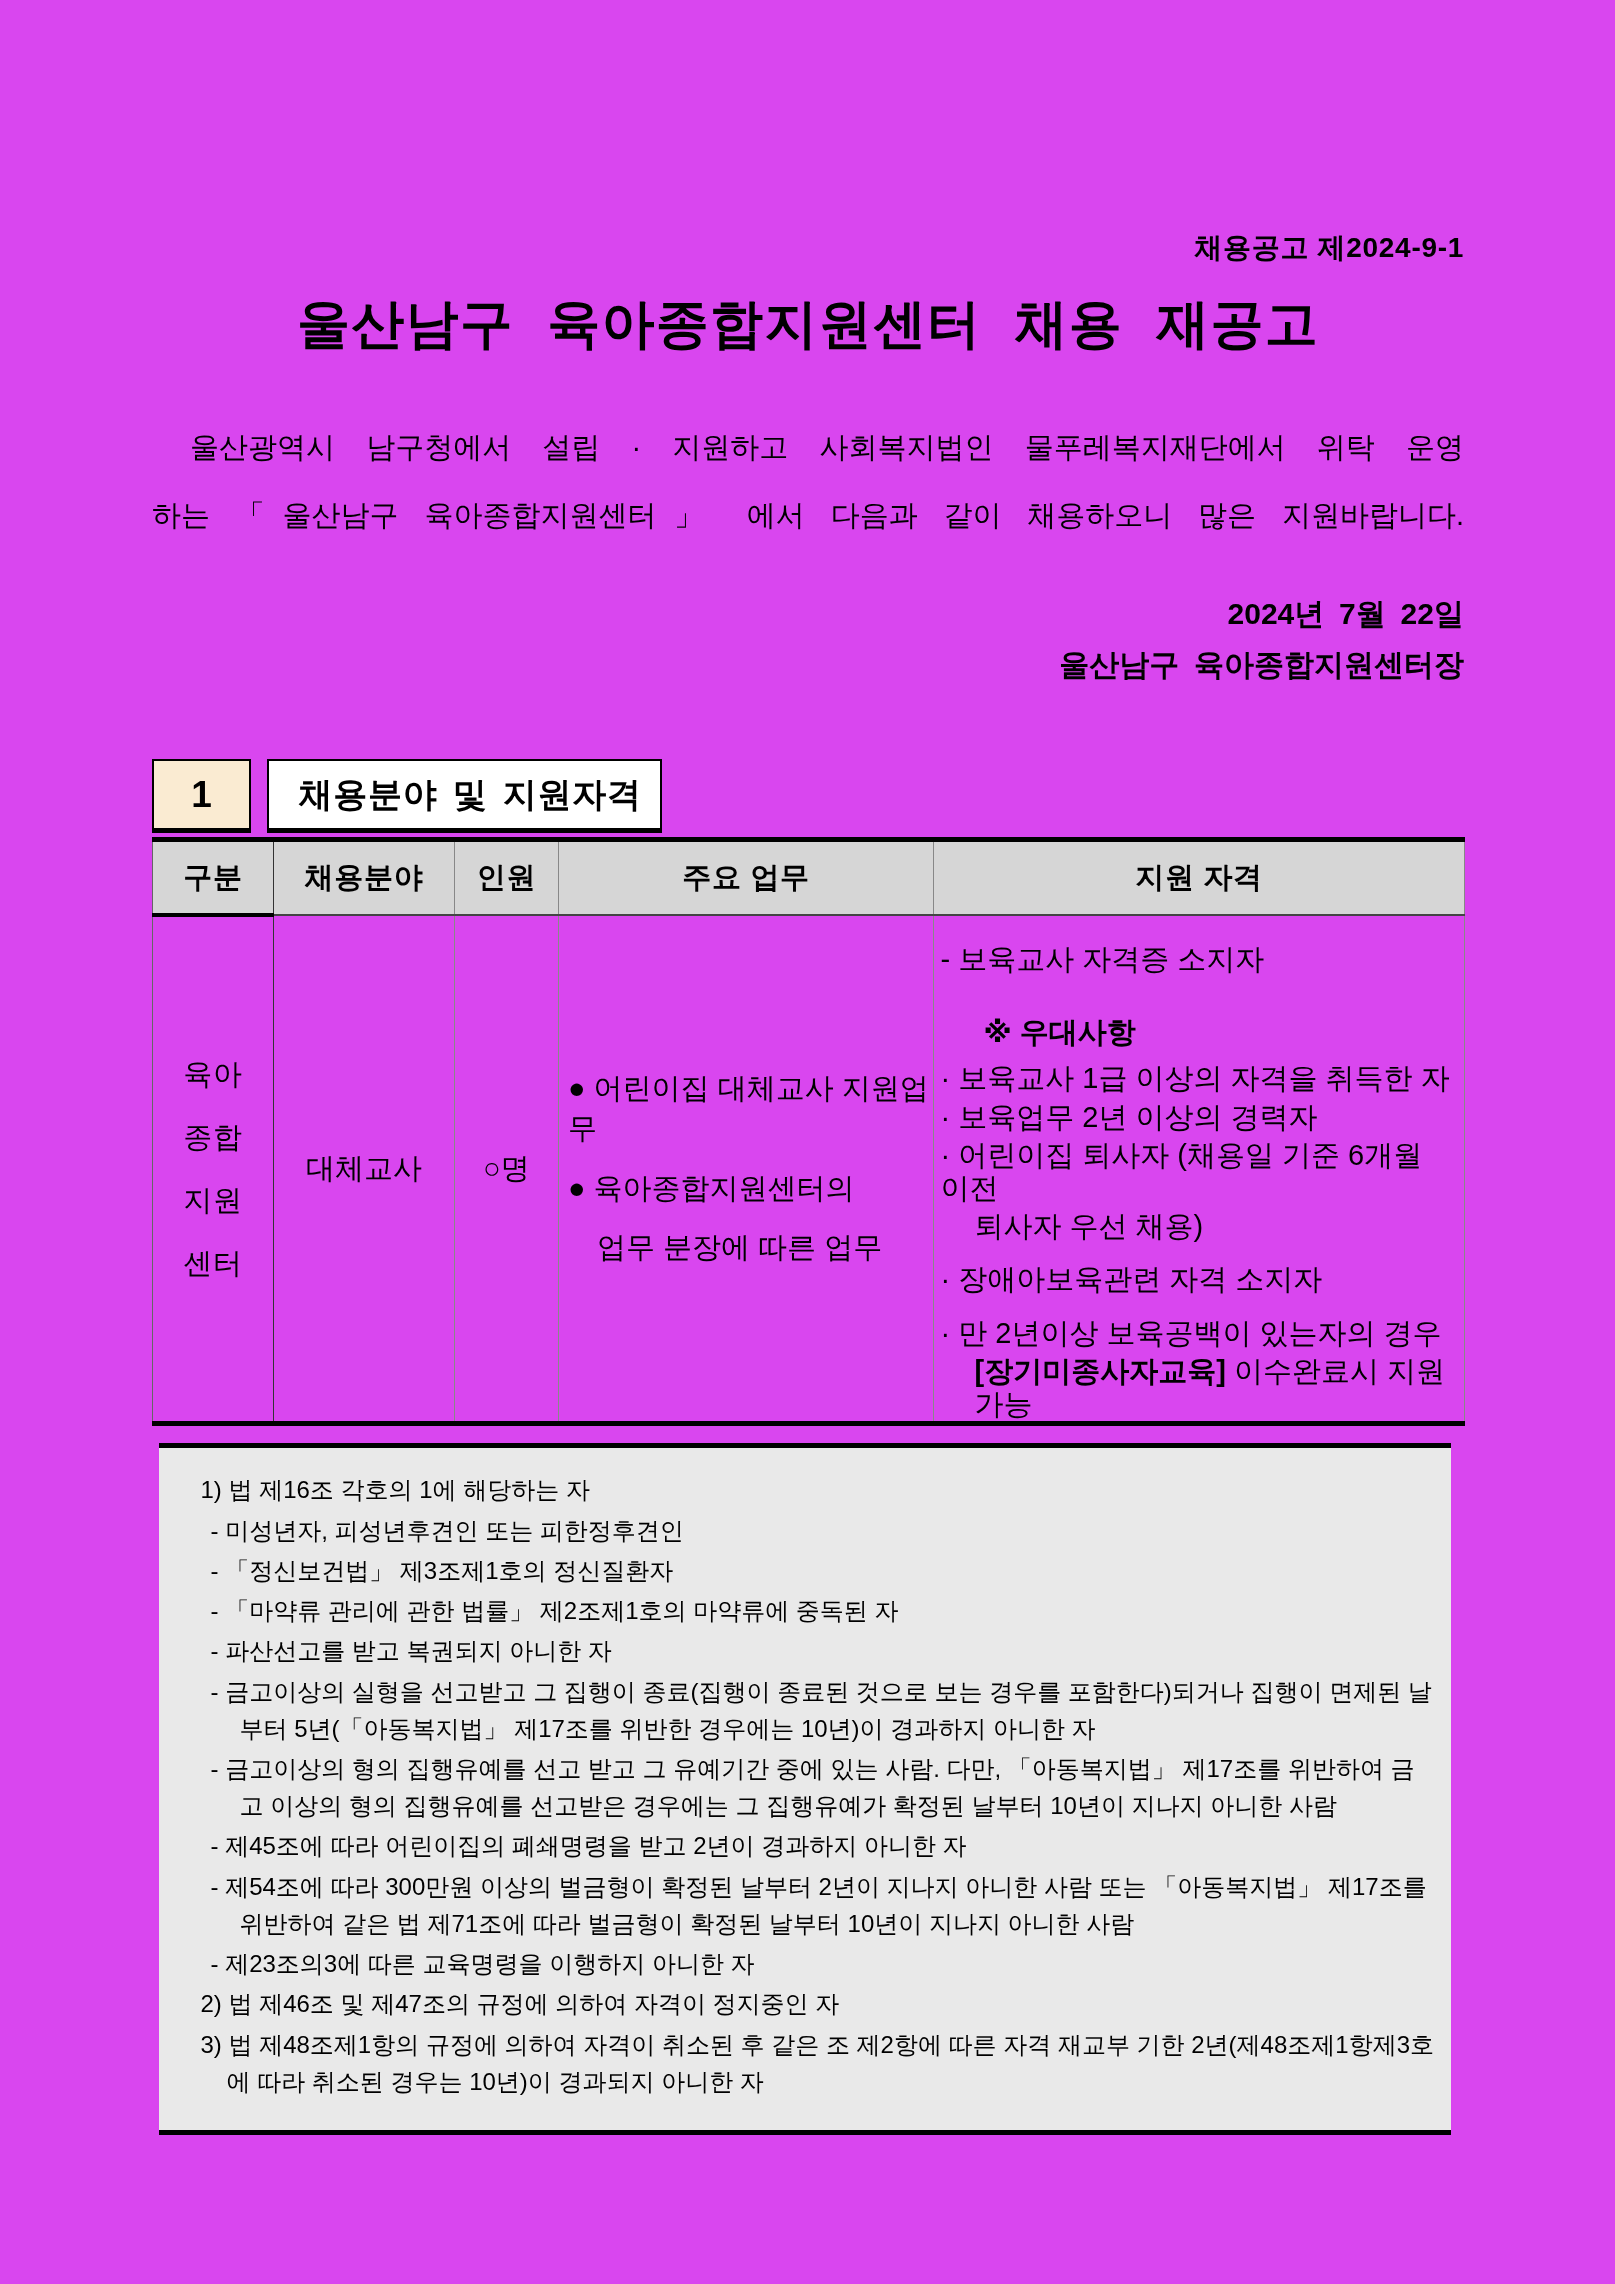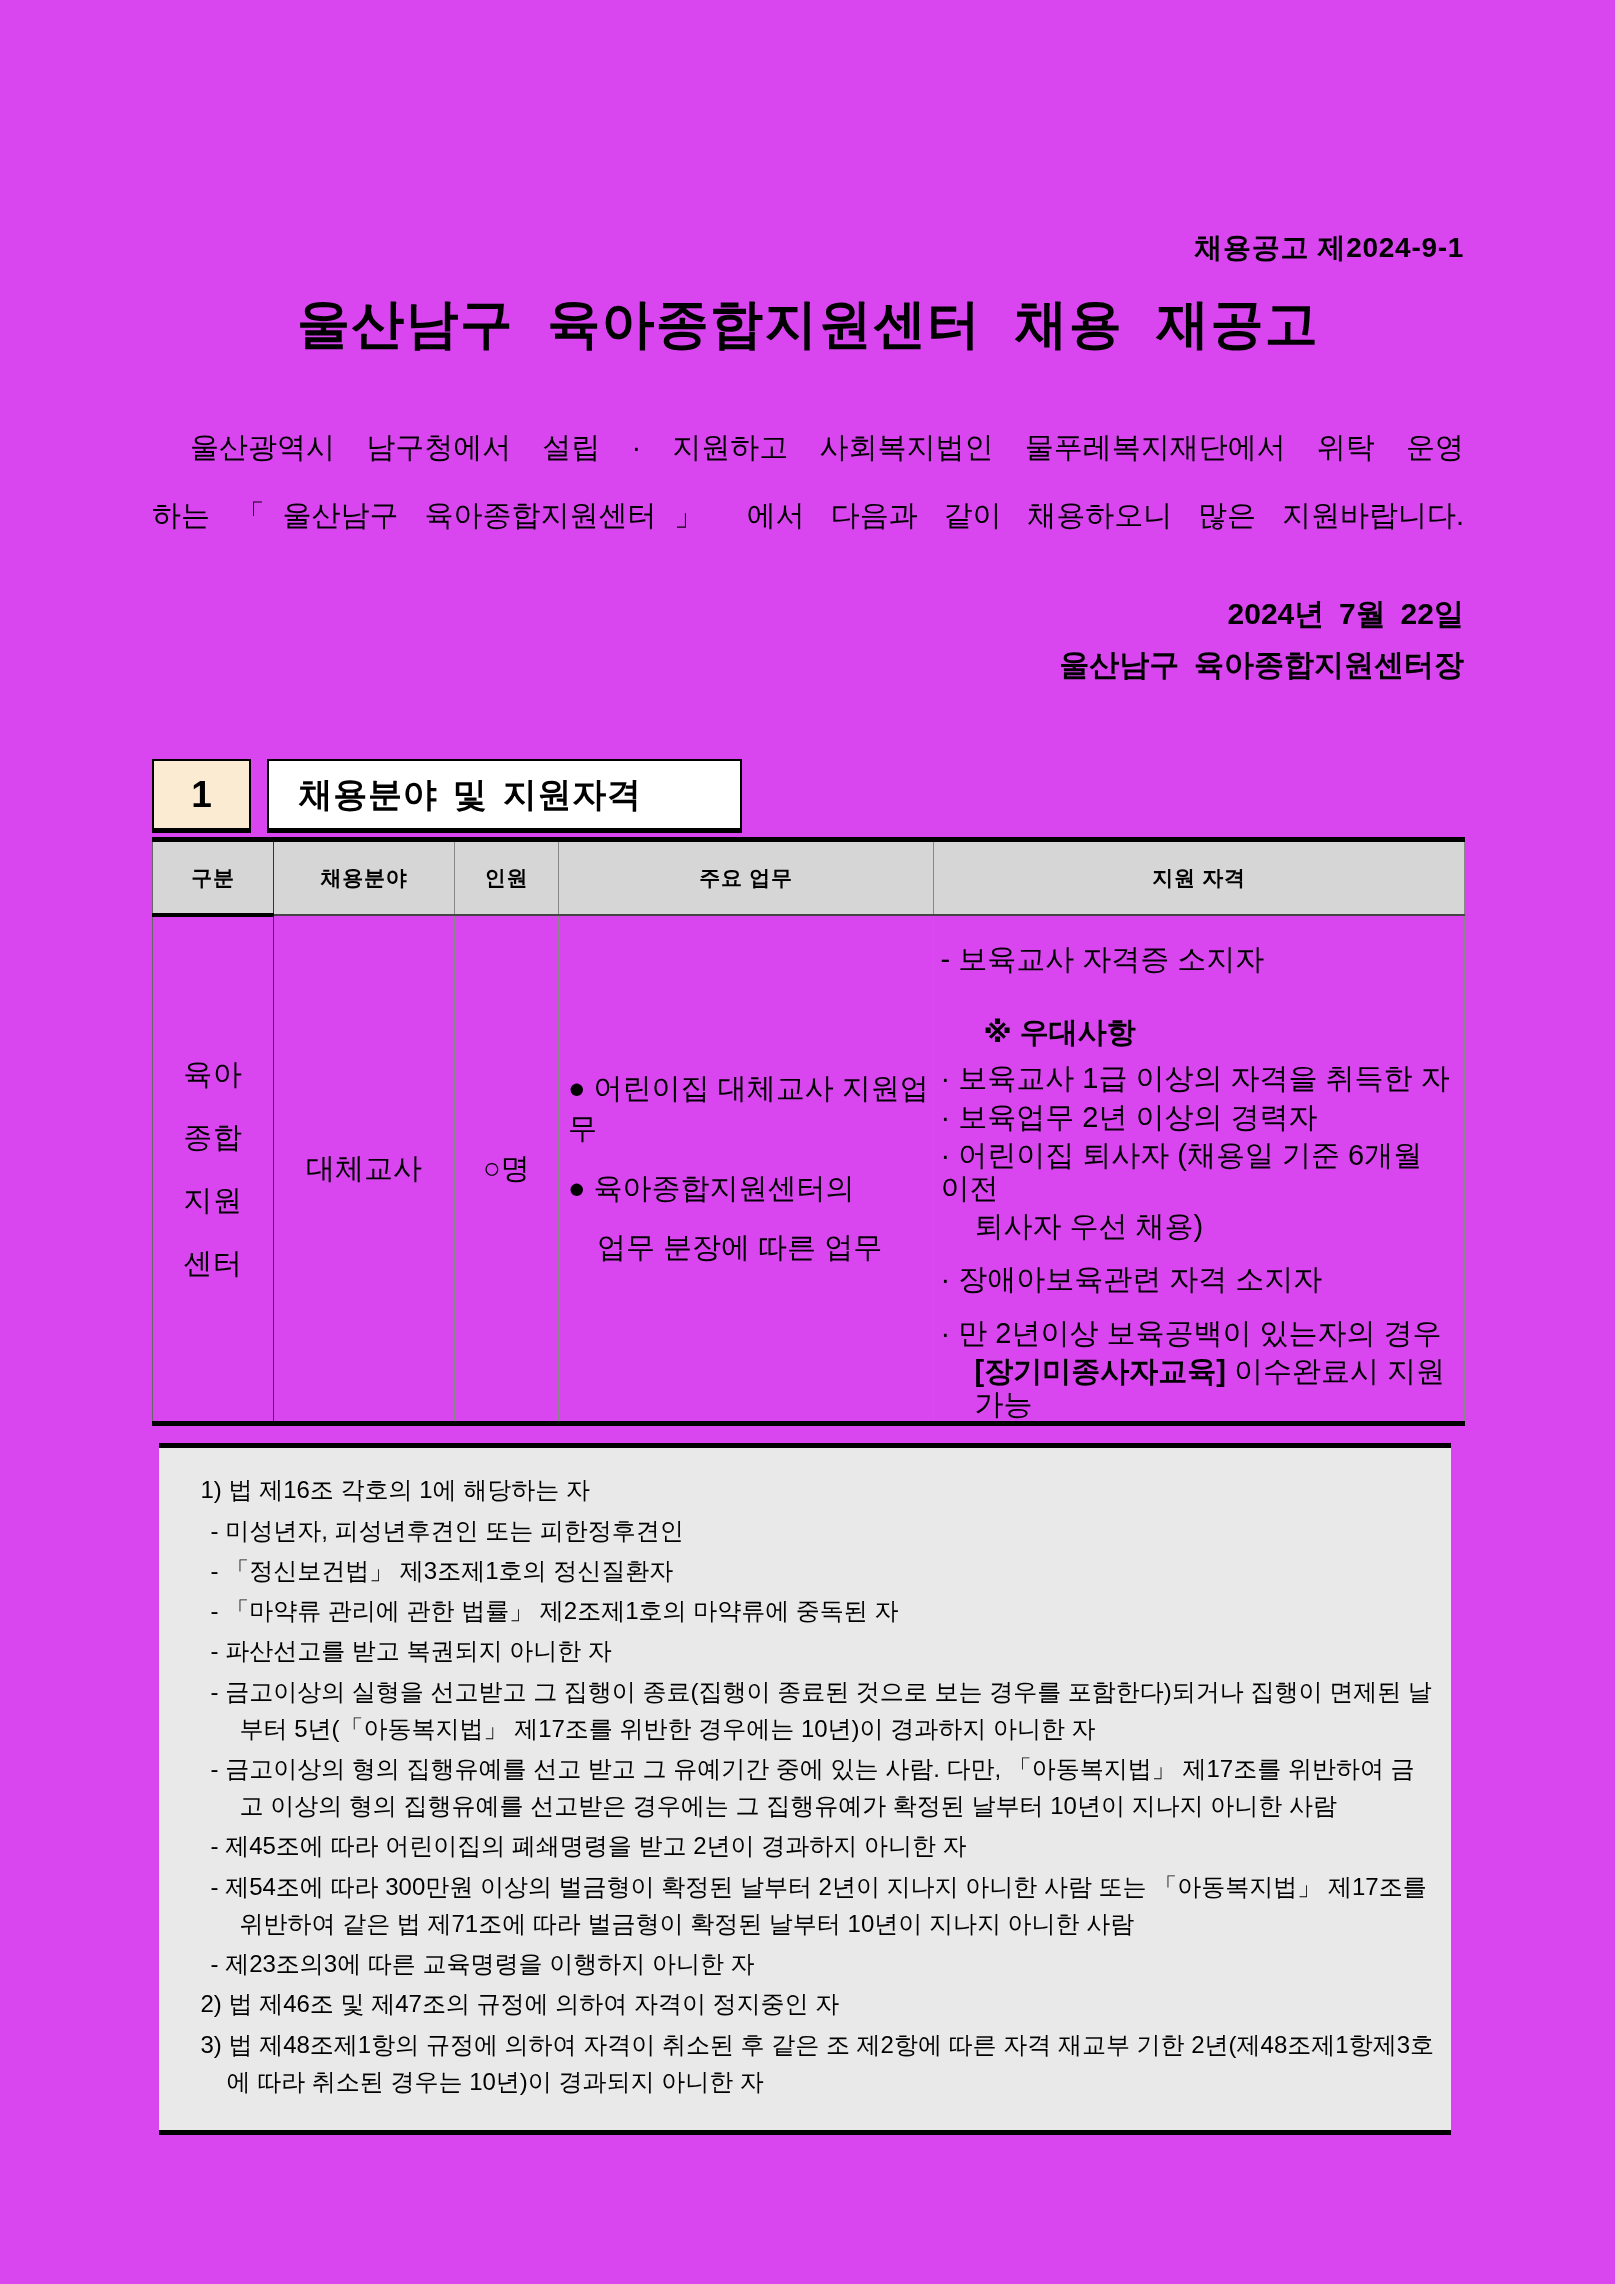--- a/index.html
+++ b/index.html
@@ -26,36 +26,36 @@
   .date-block{margin-top:39px;text-align:right;font-weight:bold;font-size:30px;line-height:51px;word-spacing:6.5px;}
   
   .section-head{margin-top:69px;display:flex;align-items:stretch;gap:15.6px;height:74px;}
   .section-badge{
     width:99px;background:var(--badge-bg);
     border:2.6px solid #000;border-bottom-width:5.9px;
     display:flex;align-items:center;justify-content:center;
     font-size:37px;font-weight:bold;
   }
   .section-title-box{
-    width:475px;background:#fff;
+    width:395px;background:#fff;
     border:2.6px solid #000;border-bottom-width:5.9px;
     display:flex;align-items:center;
     padding-left:30px;font-size:34px;font-weight:bold;letter-spacing:0.7px;word-spacing:5.2px;
   }
   
   table.recruit{
     margin-top:3.9px;width:1312px;border-collapse:collapse;table-layout:fixed;
     border-top:5.9px solid #000;border-bottom:5.9px solid #000;
     border-left:1.3px solid #666;border-right:1.3px solid #888;
   }
   table.recruit th,table.recruit td{border-left:1.3px solid #888;}
   table.recruit th:first-child,table.recruit td:first-child{border-left:none;}
   table.recruit td.cat,table.recruit th.h-cat{border-right:0.7px solid #333;}
   table.recruit thead th{
-    background:var(--thead-bg);height:76px;font-size:21px;font-weight:bold;
+    background:var(--thead-bg);height:76px;font-size:29px;font-weight:bold;
     border-bottom:2px solid #444;text-align:center;vertical-align:middle;letter-spacing:0.7px;
   }
   table.recruit thead th.h-cat{border-bottom:4.6px solid #000;}
   table.recruit tbody td{height:437px;vertical-align:middle;font-size:29px;}
   td.cat{text-align:center;line-height:63px;letter-spacing:0.7px;}
   td.field,td.count{text-align:center;}
   td.duties{font-size:27px;padding-left:9px;vertical-align:middle;}
   td.duties .duty{margin-bottom:19.6px;}
   td.duties .duty:last-child{margin-bottom:0;}
   td.duties .duty.wrap{padding-left:29px;}

